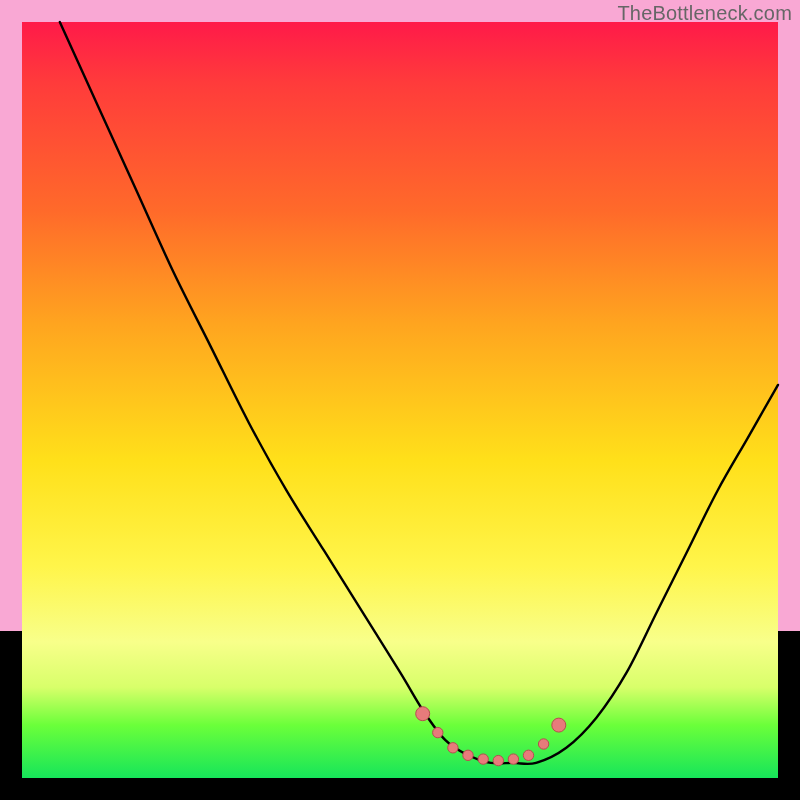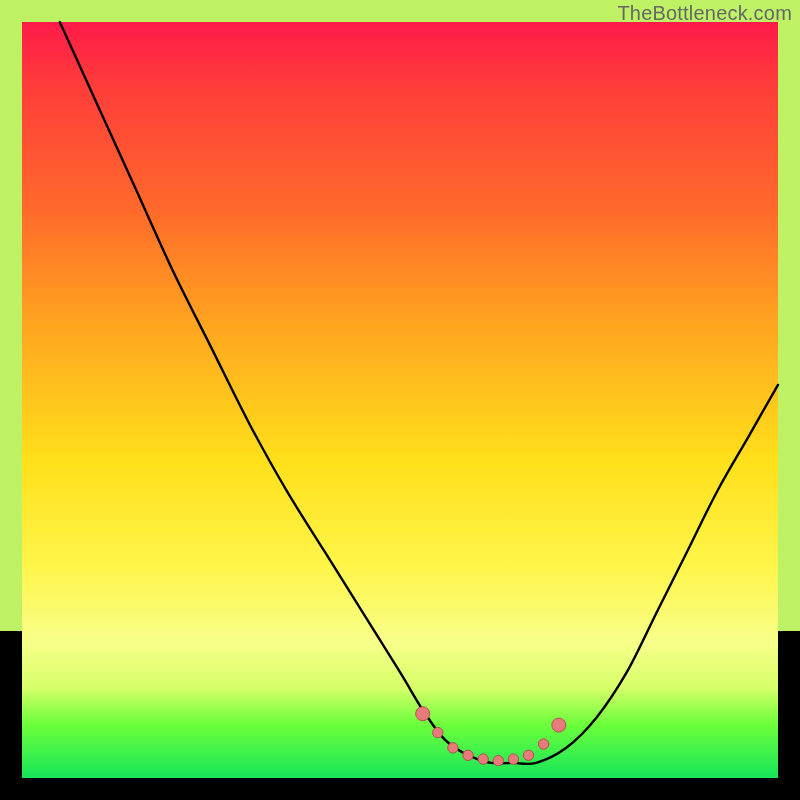--- a/index.html
+++ b/index.html
@@ -10,21 +10,21 @@
     background: #000;
     overflow: hidden;
     font-family: Arial, Helvetica, sans-serif;
   }
   .frame {
     position: absolute;
     left: 0;
     top: 0;
     width: 800px;
     height: 631px;
-    background: #bef264;
+    background: #f9a8d4;
   }
   .plot {
     position: absolute;
     left: 22px;
     top: 22px;
     width: 756px;
     height: 756px;
     
     background: linear-gradient(
       to bottom,

